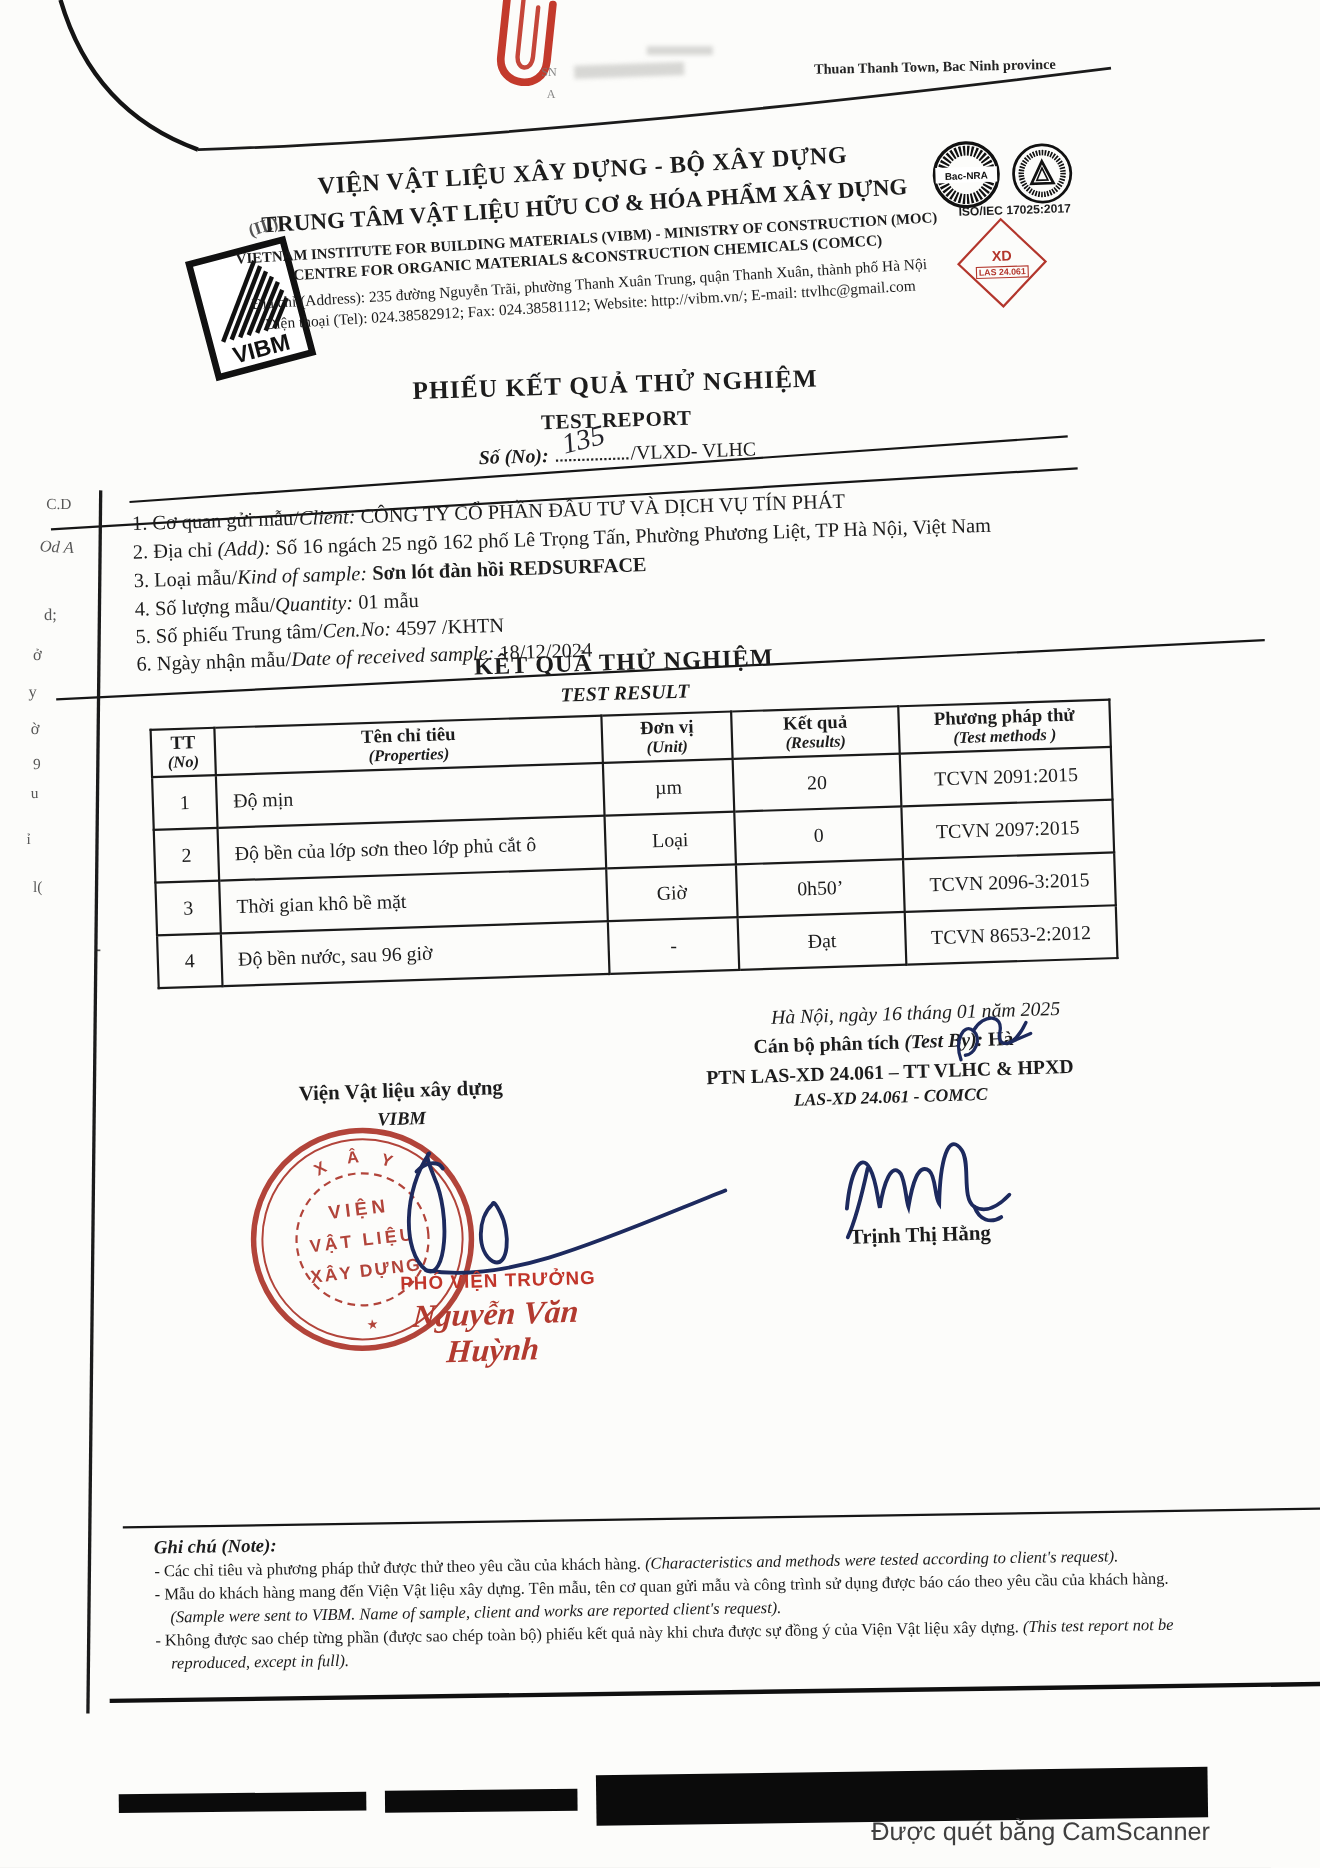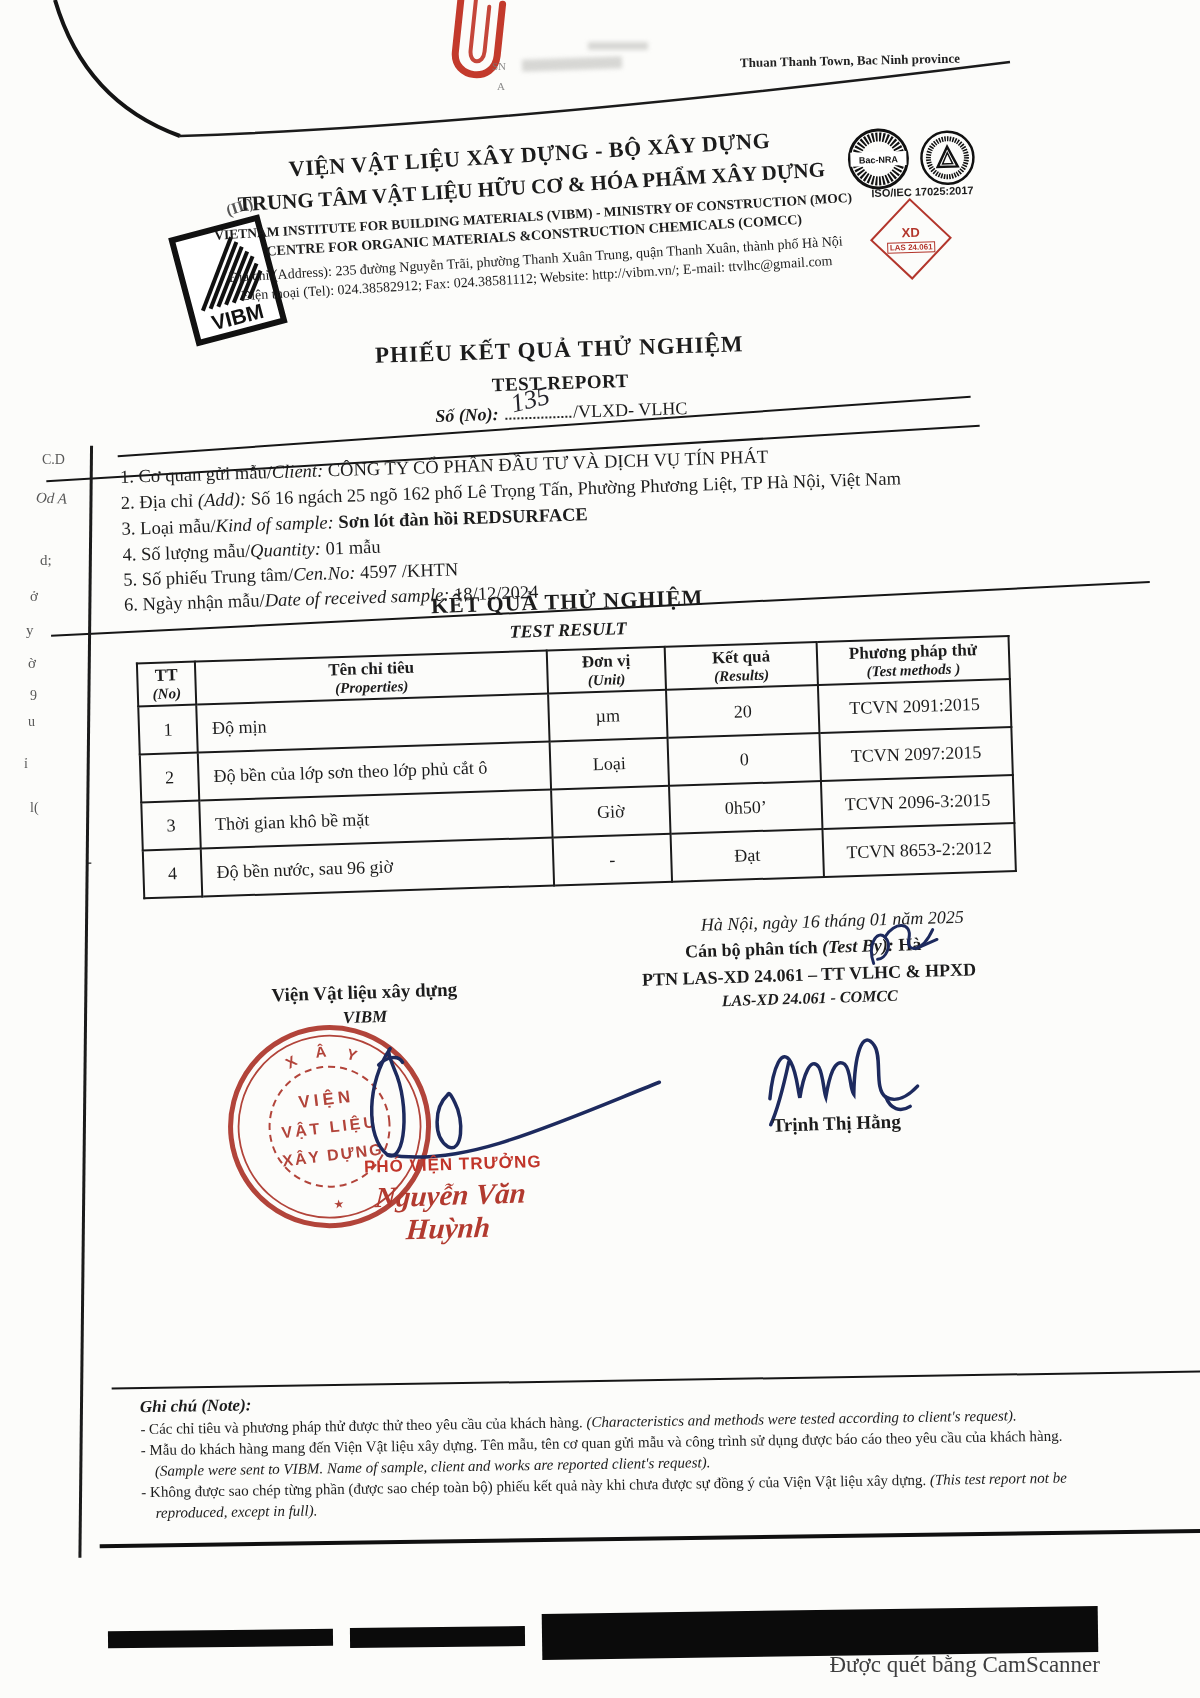--- a/index.html
+++ b/index.html
@@ -69,21 +69,21 @@
   .bullet2{padding-left:14px;}
 
   .pagebottom{top:1538px;left:78px;width:1122px;border-top:4px solid #101010;transform:rotate(1deg);}
   .pageleft{top:430px;left:103px;width:2.5px;height:1112px;background:#1b1b1b;transform:rotate(2.4deg);transform-origin:top center;}
 
   
   .frag{position:absolute;color:#3a3a3a;opacity:.85;}
   .topright{top:52px;left:740px;width:300px;font-size:13px;font-weight:bold;transform:rotate(-1.2deg);color:#222;}
   .smudge{position:absolute;background:#b9b9b6;filter:blur(2px);opacity:.55;}
   .bars div{position:absolute;background:#0b0b0b;}
-  .cams{top:1652px;left:700px;width:400px;text-align:right;font-family:Liberation Serif, serif;
+  .cams{top:1652px;left:700px;width:400px;text-align:right;font-family:Liberation Sans, sans-serif;
         font-size:23px;color:#3f3f3f;}
   .diamond{top:220px;left:901px;width:54px;height:54px;border:2.5px solid #b3362c;transform:rotate(45deg);}
   .diain{position:absolute;inset:0;transform:rotate(-45deg);display:flex;flex-direction:column;align-items:center;justify-content:center;color:#b3362c;}
   .diain .xd{font-size:13px;font-weight:bold;font-family:"Liberation Sans","DejaVu Sans",sans-serif;}
   .diain .las{font-size:8px;font-weight:bold;border:1.5px solid #b3362c;padding:0 2px;margin-top:2px;
               font-family:"Liberation Sans","DejaVu Sans",sans-serif;white-space:nowrap;}
   .isotxt{top:196px;left:868px;width:150px;text-align:center;font-size:11px;font-weight:bold;
           font-family:"Liberation Sans","DejaVu Sans",sans-serif;}
 </style>
 </head>

